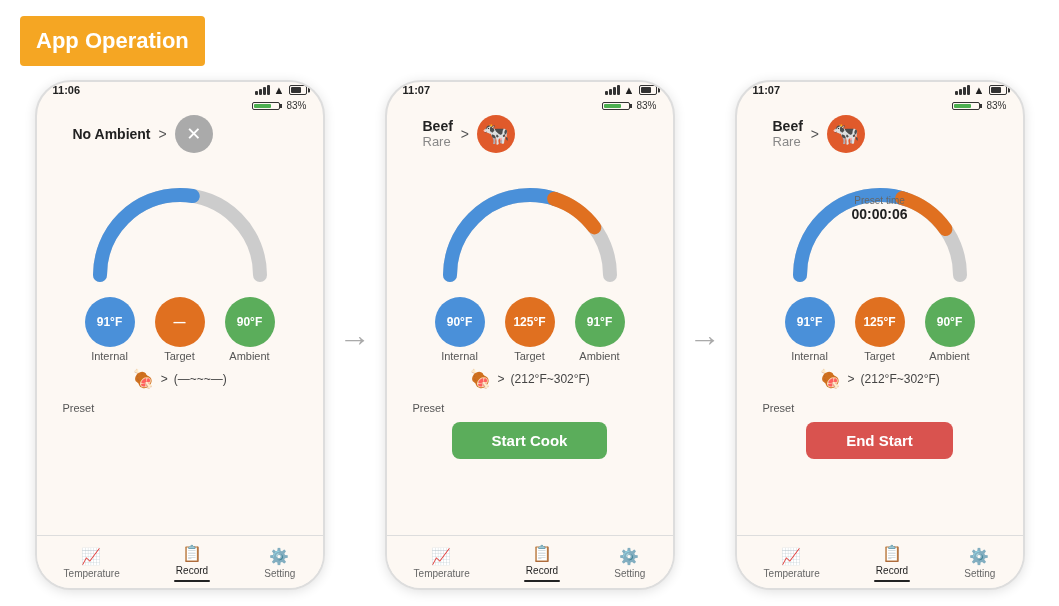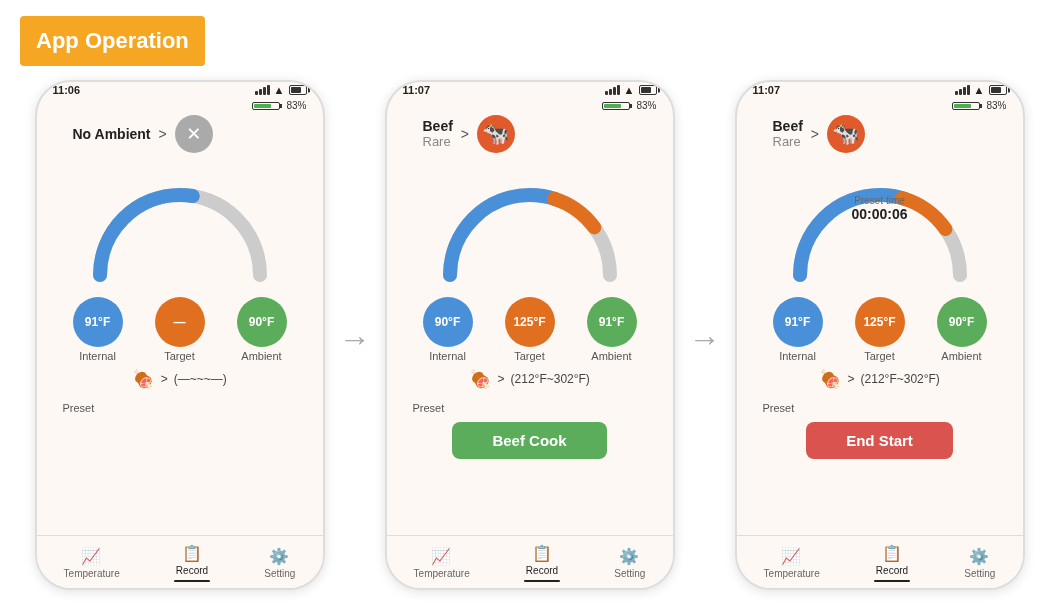--- a/index.html
+++ b/index.html
@@ -237,21 +237,21 @@
     .elapsed-time-overlay .elapsed-value {
       font-size: 14px;
       font-weight: 700;
       color: #222;
     }
 
     
     .temp-circles-row {
       display: flex;
       justify-content: space-between;
-      gap: 32px;
+      gap: 20px;
       margin-top: 8px;
       margin-bottom: 6px;
     }
 
     .temp-circle-item {
       display: flex;
       flex-direction: column;
       align-items: center;
       gap: 3px;
     }
@@ -501,21 +501,21 @@
         </div>
       </div>
 
       <div class="grill-preset-row">
         <span class="grill-icon">🍖</span>
         <span>&gt;</span>
         <span>(212°F~302°F)</span>
       </div>
       <div style="font-size:11px;color:#555;margin-bottom:8px;align-self:flex-start;margin-left:10px;">Preset</div>
 
-      <button class="cook-button cook-button-green">Beef Cook</button>
+      <button class="cook-button cook-button-green">Start Cook</button>
     </div>
     <div class="bottom-nav">
       <div class="nav-item">
         <span class="nav-icon">📈</span>
         <span>Temperature</span>
       </div>
       <div class="nav-item active">
         <span class="nav-icon">📋</span>
         <span>Record</span>
         <div class="nav-underline"></div>

